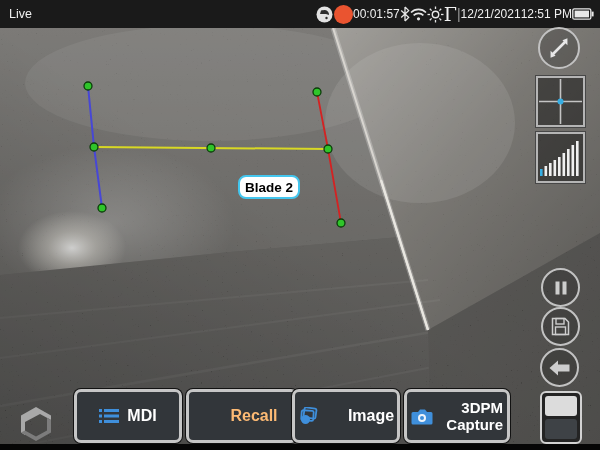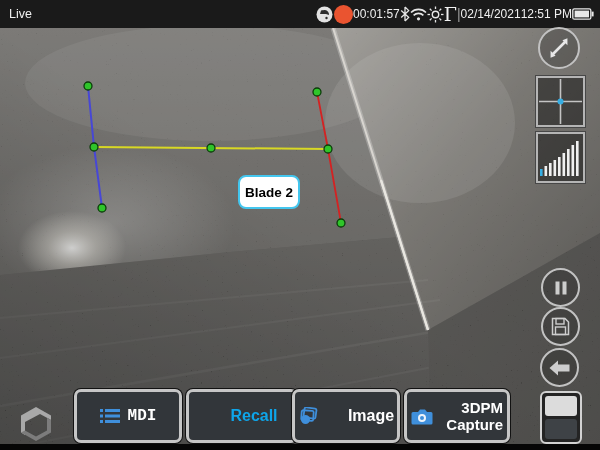--- a/index.html
+++ b/index.html
@@ -15,21 +15,21 @@
   .status-group{display:flex;align-items:center;font-size:12px;color:#f0f0f0;}
   .rec-dot{width:19px;height:19px;border-radius:50%;background:#ea5430;}
   .gamma{font-family:"DejaVu Serif",serif;font-size:19px;line-height:1;color:#f0f0f0;}
   .sep{color:#9a9a9a;font-size:14px;}
 
   
   #scene{position:absolute;left:0;top:28px;}
   #measure-svg{position:absolute;left:0;top:0;width:600px;height:450px;pointer-events:none;}
   .bottom-strip{position:absolute;left:0;top:444px;width:600px;height:6px;background:#060606;}
 
-  .blade-label{position:absolute;left:238px;top:175px;min-width:52px;height:34px;
+  .blade-label{position:absolute;left:238px;top:175px;min-width:52px;height:24px;
     background:#ffffff;border:2px solid #43c6ee;border-radius:8px;color:#000;
     font-size:13.5px;font-weight:bold;display:flex;align-items:center;justify-content:center;
     box-sizing:border-box;padding:0 5px;}
 
   
   .circle-btn{position:absolute;border-radius:50%;border:2px solid #c2c2c2;
     background:rgba(22,22,22,0.25);display:flex;align-items:center;justify-content:center;
     box-sizing:border-box;}
   #btn-expand{left:538px;top:27px;width:42px;height:42px;}
   #btn-pause{left:541px;top:268px;width:39px;height:39px;}
@@ -46,25 +46,25 @@
     border:2px solid #d2d2d2;border-radius:6px;background:#242424;box-sizing:border-box;
     padding:3px;display:flex;flex-direction:column;gap:3px;}
   .toggle-top{flex:1;background:#dcdcdc;border-radius:3px;}
   .toggle-bottom{flex:1;background:#3e4246;border-radius:3px;}
 
   
   .softkey{position:absolute;top:389px;height:54px;background:#32363a;border:3px solid #c6c6c6;
     border-radius:7px;box-shadow:0 0 0 1px #121212;display:flex;align-items:center;
     justify-content:center;gap:8px;color:#fff;font-weight:bold;font-size:16px;
     box-sizing:border-box;}
-  #btn-mdi{left:74px;width:108px;font-family:Liberation Mono, monospace;}
+  #btn-mdi{left:74px;width:108px;}
   #btn-recall{left:186px;width:112px;}
   #btn-image{left:292px;width:108px;gap:30px;}
   #btn-3dpm{left:404px;width:106px;font-size:15px;}
-  .softkey.disabled{color:#0ea5e9;padding-left:24px;}
+  .softkey.disabled{color:#fdba74;padding-left:24px;}
   .twoline{width:62px;text-align:right;line-height:1.15;}
 
   #logo{position:absolute;left:15px;top:405px;}
 </style>
 </head>
 <body>
 
 <div class="screen">
 
   <svg id="scene" width="600" height="416" viewBox="0 0 600 416">
@@ -174,21 +174,21 @@
           <line x1="0.5" y1="8.5" x2="3" y2="8.5"></line>
             <line x1="14" y1="8.5" x2="16.5" y2="8.5"></line>
           <line x1="2.8" y1="2.8" x2="4.6" y2="4.6"></line>
             <line x1="12.4" y1="12.4" x2="14.2" y2="14.2"></line>
           <line x1="2.8" y1="14.2" x2="4.6" y2="12.4"></line>
             <line x1="12.4" y1="4.6" x2="14.2" y2="2.8"></line>
         </g>
       </svg>
       <span class="gamma">Γ</span>
       <span class="sep">|</span>
-      <span>02/14/2021</span>
+      <span>12/21/2021</span>
       <span>12:51 PM</span>
       <svg width="22" height="12" viewBox="0 0 22 12">
         <rect x="0.8" y="0.8" width="18" height="10.4" rx="1.5" stroke="#e8e8e8" stroke-width="1.3" fill="none"></rect>
         <rect x="2.6" y="2.6" width="14.4" height="6.8" fill="#e8e8e8"></rect>
         <rect x="19.6" y="3.6" width="2" height="4.8" fill="#e8e8e8"></rect>
       </svg>
     </span>
   </div>
 
   <div class="circle-btn" id="btn-expand">

